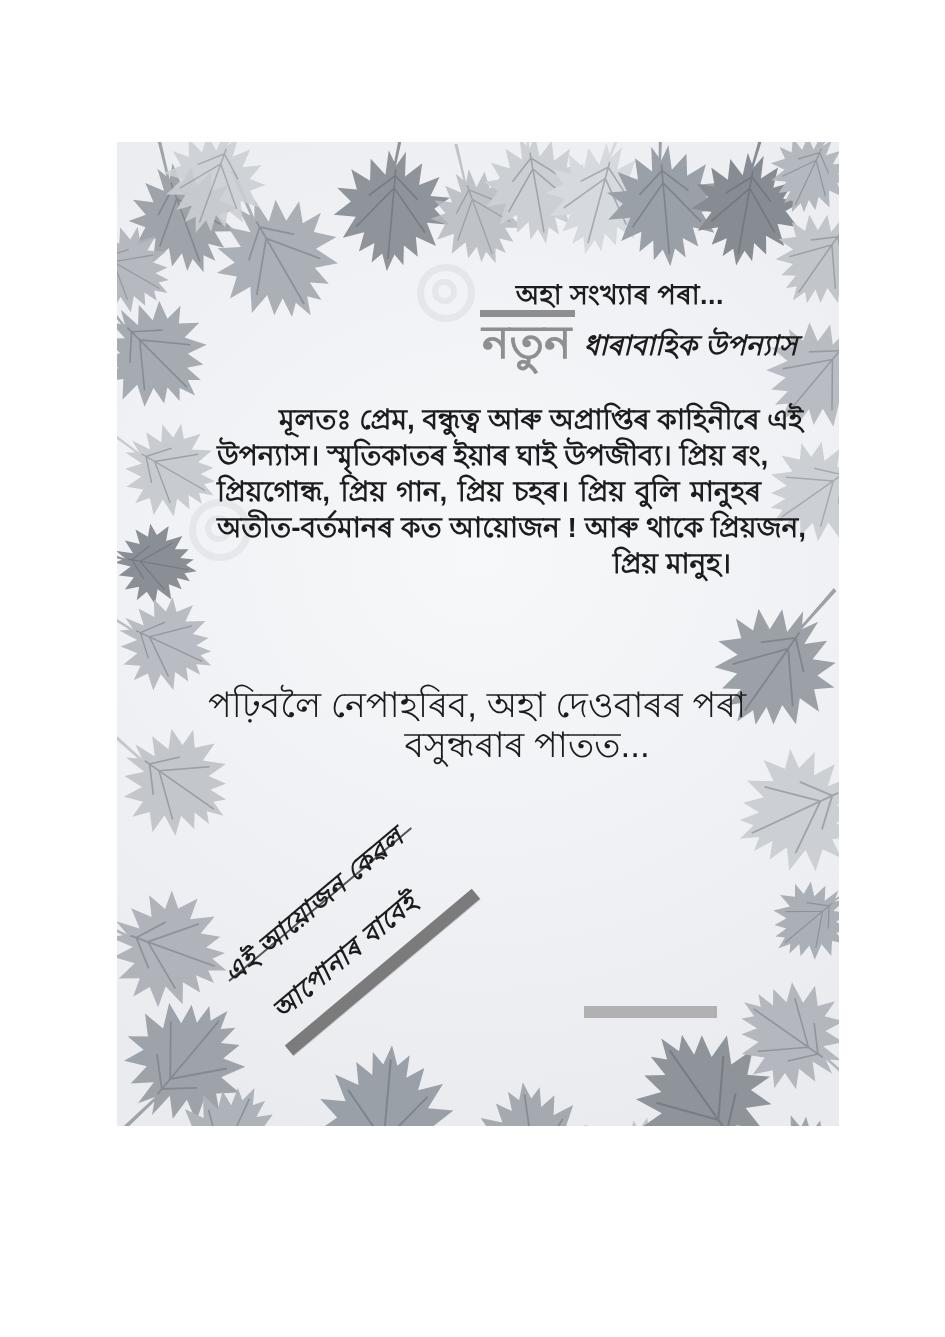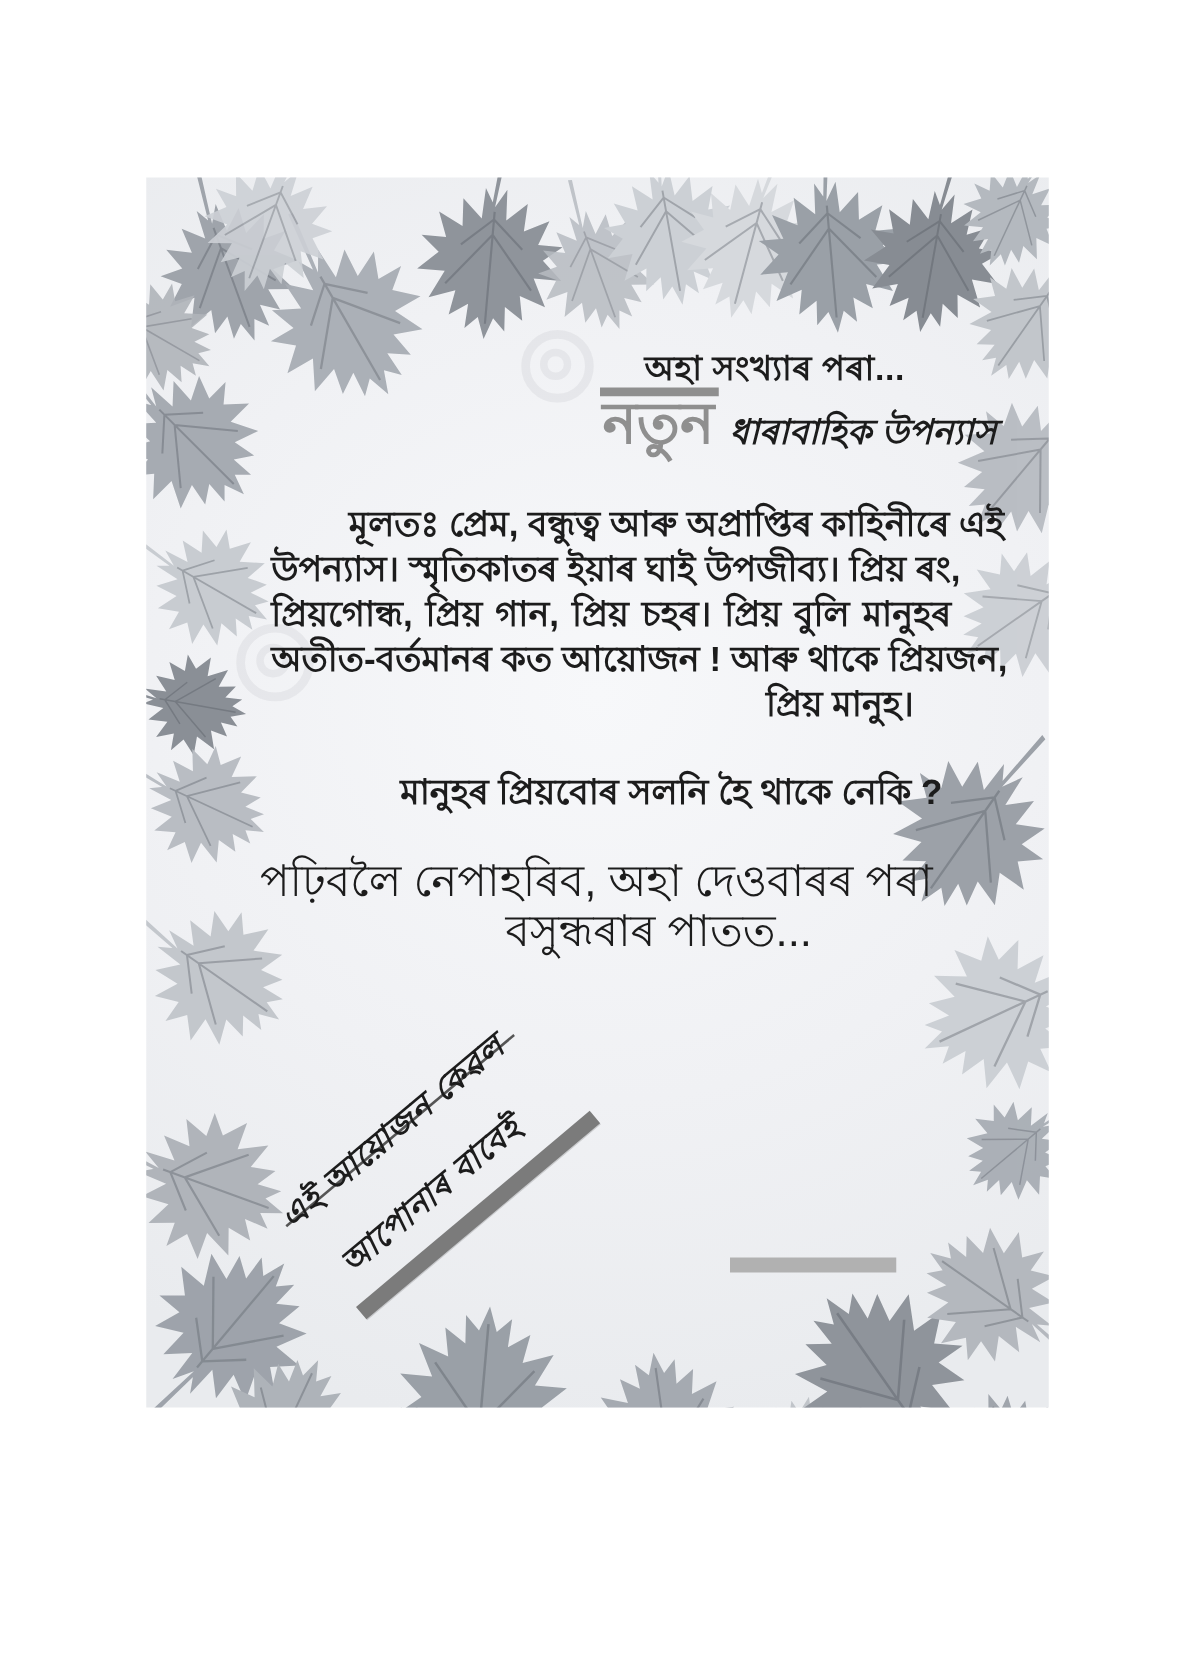--- a/index.html
+++ b/index.html
@@ -25,21 +25,21 @@
   .leaf use{fill:inherit;}
   .watermark{position:absolute;border-radius:50%;border:7px solid rgba(150,152,158,0.12);}
   .watermark .inner{position:absolute;left:18%;top:18%;width:56%;height:56%;
     border-radius:50%;border:6px solid rgba(150,152,158,0.12);}
 
   .txt{position:absolute;z-index:3;}
   .header-line{left:347px;top:132px;width:260px;text-align:right;
     font-size:27px;font-weight:600;letter-spacing:0.5px;}
   .new-row{left:363px;top:168px;display:flex;align-items:flex-start;}
   .new-word{display:inline-block;color:var(--accent-gray);font-size:46px;line-height:1.05;
-    border-top:7px solid var(--accent-gray);padding:1px 4px 0 2px;font-weight:600;font-family:Liberation Mono, monospace;}
+    border-top:7px solid var(--accent-gray);padding:1px 4px 0 2px;font-weight:600;}
   .serial-word{font-size:28px;font-weight:700;margin:14px 0 0 8px;font-style:italic;}
 
   .paragraph{left:100px;top:260px;width:544px;font-size:28px;font-weight:600;line-height:36px;}
   .paragraph .pline{text-align:justify;text-align-last:justify;white-space:nowrap;}
   .paragraph .pline.first{text-indent:62px;}
   .paragraph .pline.last{text-align:center;text-align-last:right;padding-right:30px;white-space:normal;}
 
   .question{left:130px;top:470px;width:580px;text-align:center;font-size:28px;font-weight:600;}
   .promo1{left:60px;top:536px;width:600px;text-align:center;font-size:35px;font-weight:400;}
   .promo2{left:110px;top:576px;width:600px;text-align:center;font-size:35px;font-weight:400;}
@@ -190,21 +190,20 @@
     </div>
 
     <div class="txt paragraph">
       <div class="pline first">মূলতঃ প্ৰেম, বন্ধুত্ব আৰু অপ্ৰাপ্তিৰ কাহিনীৰে এই</div>
       <div class="pline">উপন্যাস। স্মৃতিকাতৰ ইয়াৰ ঘাই উপজীব্য। প্ৰিয় ৰং,</div>
       <div class="pline">প্ৰিয়গোন্ধ, প্ৰিয় গান, প্ৰিয় চহৰ। প্ৰিয় বুলি মানুহৰ</div>
       <div class="pline">অতীত-বৰ্তমানৰ কত আয়োজন ! আৰু থাকে প্ৰিয়জন,</div>
       <div class="pline last">প্ৰিয় মানুহ।</div>
     </div>
 
-    <div class="txt question">মানুহৰ প্ৰিয়বোৰ সলনি হৈ থাকে নেকি ?</div>
 
     <div class="txt promo1">পঢ়িবলৈ নেপাহৰিব, অহা দেওবাৰৰ পৰা</div>
     <div class="txt promo2">বসুন্ধৰাৰ পাতত...</div>
 
     <div class="txt ribbon-thin-line"></div>
     <div class="txt ribbon-text l1">এই আয়োজন কেৱল</div>
     <div class="txt ribbon-text l2">আপোনাৰ বাবেই</div>
     <div class="txt ribbon-thick-bar"></div>
 
     <div class="txt title-underline"></div>

